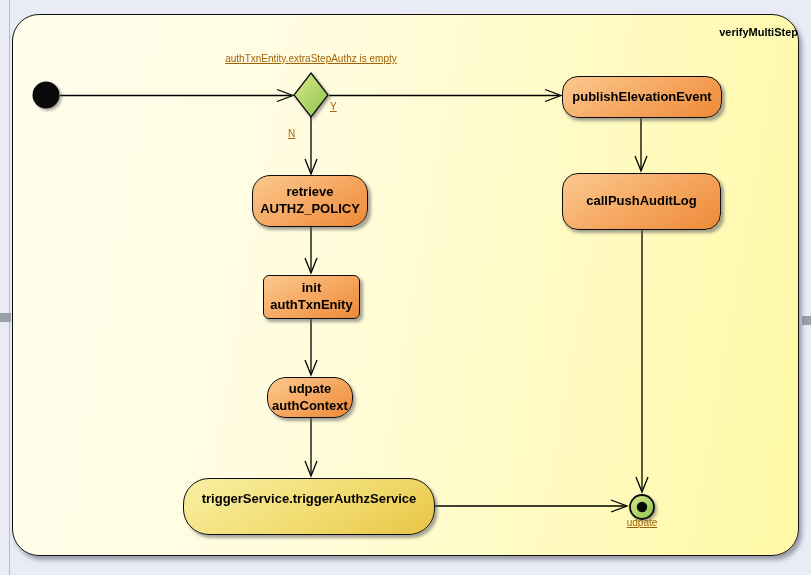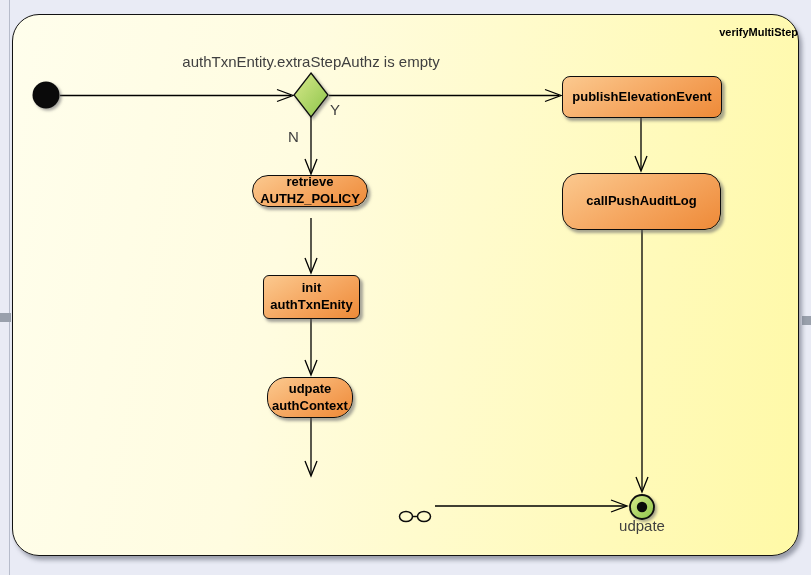--- a/index.html
+++ b/index.html
@@ -18,38 +18,38 @@
     border:1.5px solid #121212;border-radius:27px;
     background:linear-gradient(100deg,#fffeec 0%,#fffce0 35%,#fff9a6 100%);
     box-shadow:3px 4px 4px rgba(110,115,130,0.65);
     box-sizing:border-box;
   }
   .frame-title{
     position:absolute;left:0;top:11px;width:100%;text-align:right;
     font-size:11px;font-weight:bold;color:#000;
   }
 
-  .label{position:absolute;color:#404040;font-size:15px;}
+  .label{position:absolute;color:#a16207;font-size:10px;text-decoration:underline;}
   .condition{left:161px;top:53px;width:300px;text-align:center;}
   .guard-y{left:330px;top:101px;}
   .guard-n{left:288px;top:128px;}
   .return-label{left:602px;top:517px;width:80px;text-align:center;}
 
   .node{
     position:absolute;display:flex;align-items:center;justify-content:center;
     border:1.3px solid #0d0d0d;box-sizing:border-box;
     font-size:13px;font-weight:bold;color:#000;text-align:center;
     line-height:1.3;white-space:pre-line;
     background:linear-gradient(150deg,#fbc98f 0%,#f5a55e 55%,#ee8a38 100%);
     box-shadow:2.5px 3px 3px rgba(95,95,100,0.55);
     border-radius:16px;
   }
-  .node-publish{left:562px;top:76px;width:160px;height:42px;border-radius:8px;}
+  .node-publish{left:562px;top:76px;width:160px;height:42px;}
   .node-audit{left:562px;top:173px;width:159px;height:57px;}
-  .node-retrieve{left:252px;top:175px;width:116px;height:32px;border-radius:18px;}
+  .node-retrieve{left:252px;top:175px;width:116px;height:52px;border-radius:18px;}
   .node-init{left:263px;top:275px;width:97px;height:44px;border-radius:6px;}
   .node-update{left:267px;top:377px;width:86px;height:41px;border-radius:19px;}
   .node-trigger{
     left:183px;top:478px;width:252px;height:57px;border-radius:26px;
     background:linear-gradient(150deg,#f9f0a4 0%,#f2dc70 55%,#e8c545 100%);
     align-items:flex-start;padding-top:12px;
   }
 
   svg.overlay{position:absolute;left:0;top:0;}
   .shape-shadow{filter:drop-shadow(2px 2.5px 1.5px rgba(90,90,95,0.55));}
@@ -148,19 +148,22 @@
 AUTHZ_POLICY</span>
   </div>
   <div class="node node-init">
     <span>init
 authTxnEnity</span>
   </div>
   <div class="node node-update">
     <span>udpate
 authContext</span>
   </div>
+  <div class="node node-trigger">
+    <span>triggerService.triggerAuthzService</span>
+  </div>
 
   <div class="label condition">authTxnEntity.extraStepAuthz is empty</div>
   <div class="label guard-y">Y</div>
   <div class="label guard-n">N</div>
   <div class="label return-label">udpate</div>
 
 </div>
 
 </body></html>

